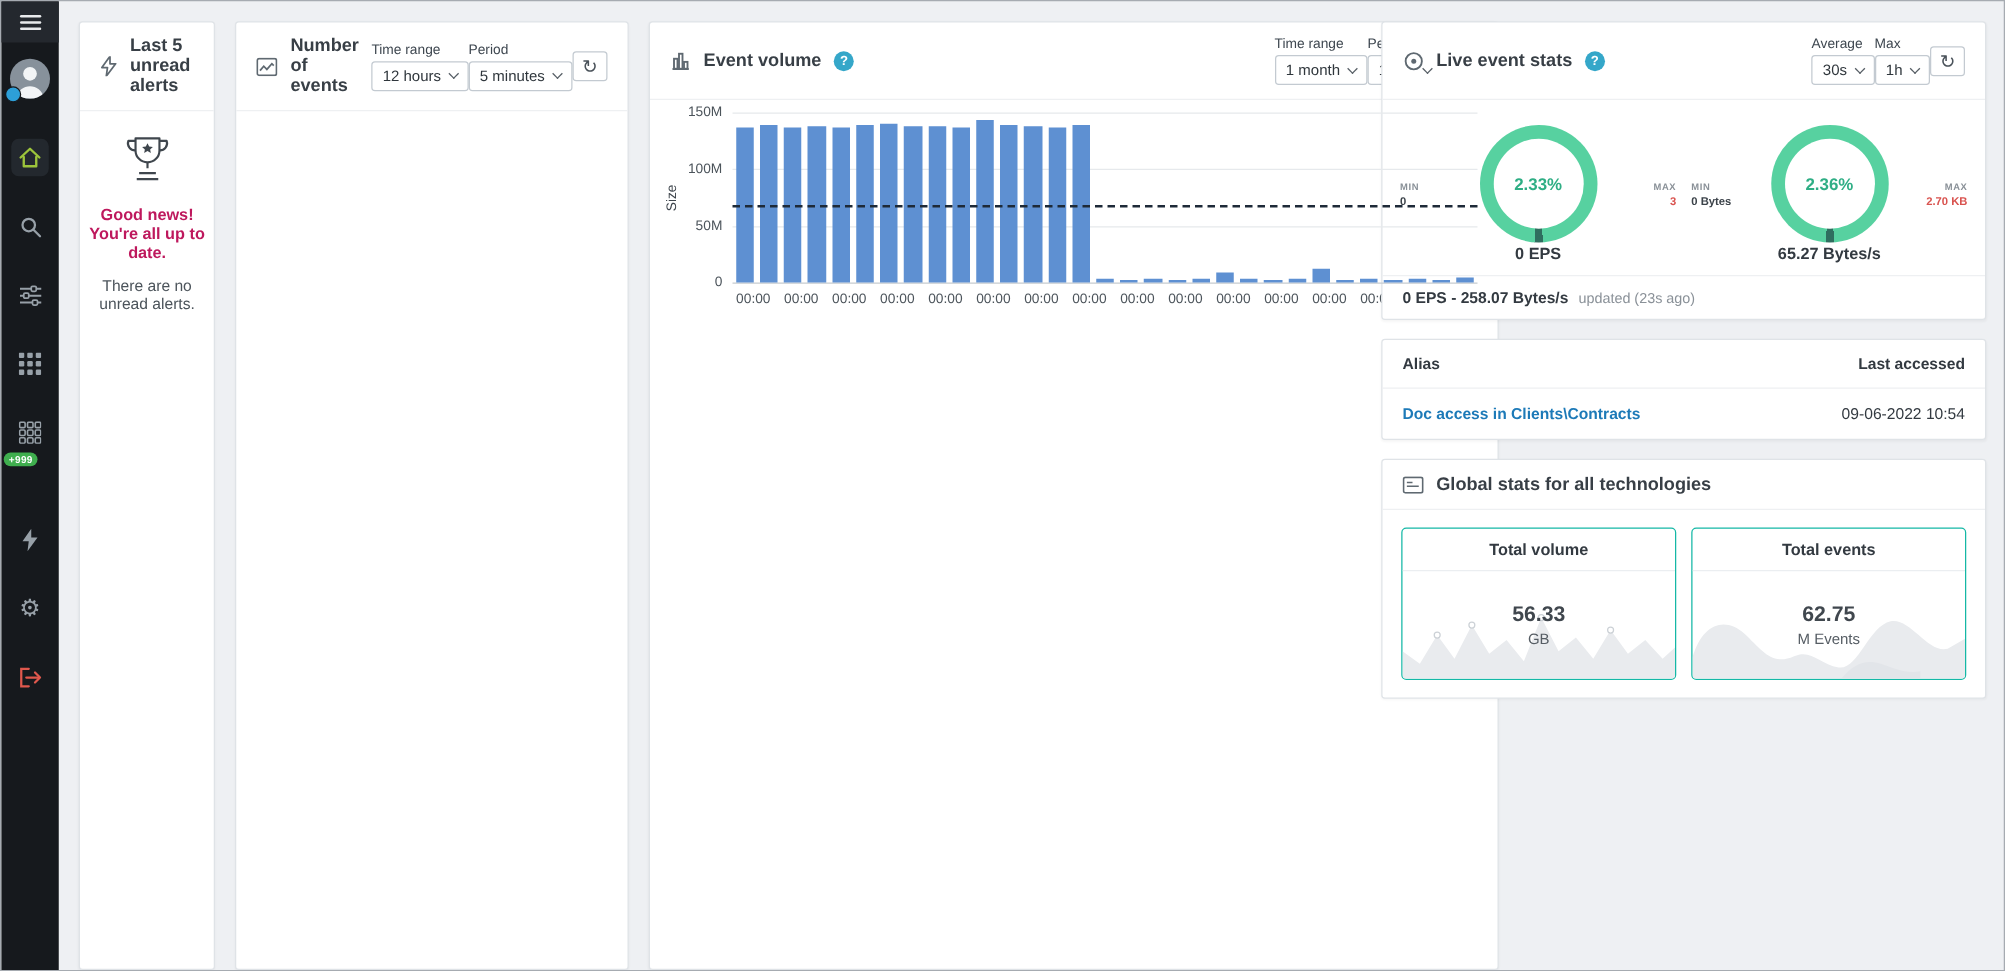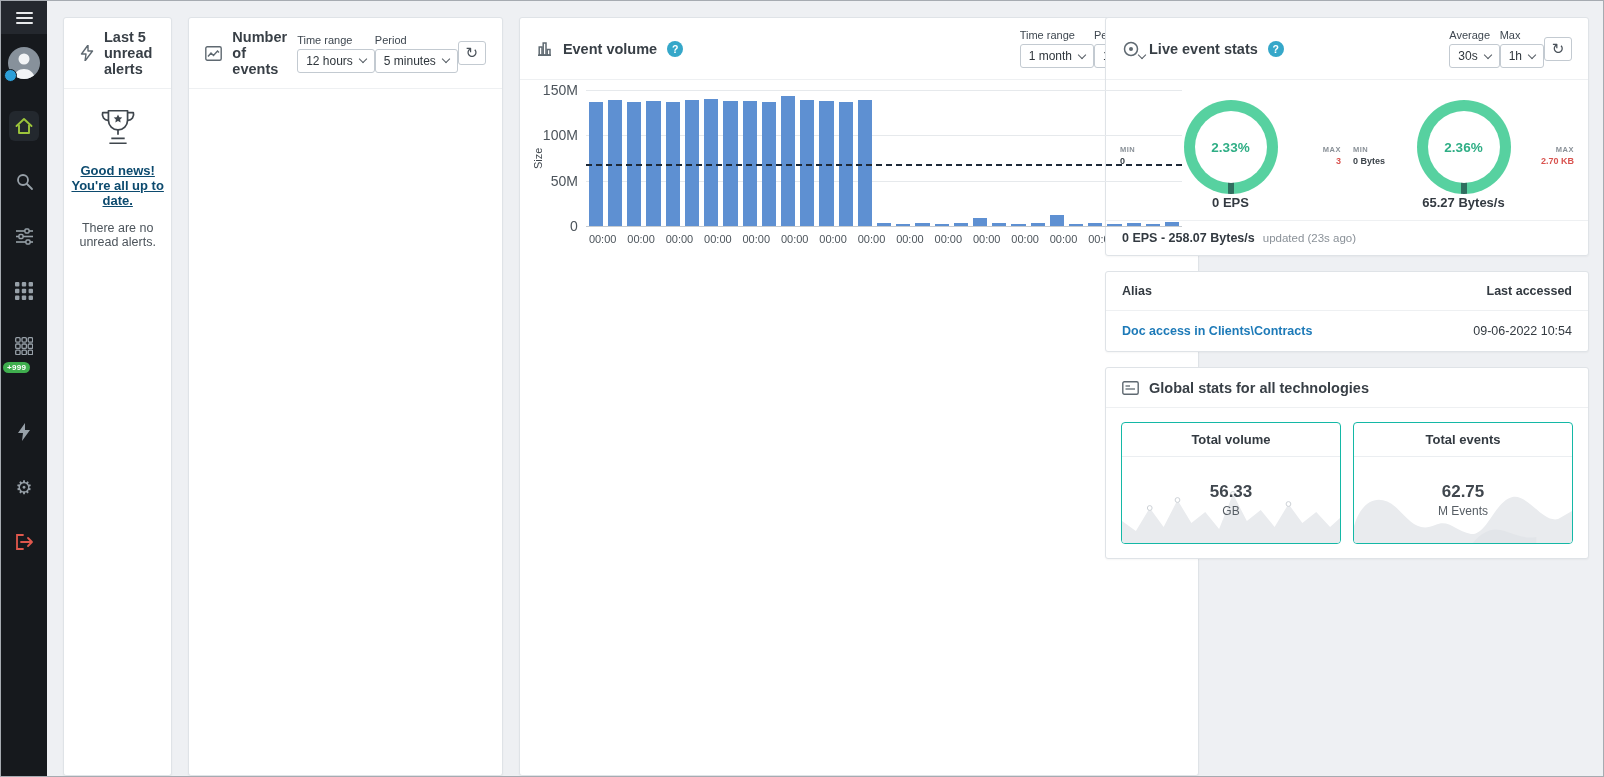--- a/index.html
+++ b/index.html
@@ -36,31 +36,31 @@
   .help-badge { width:16px; height:16px; border-radius:50%; background:#35a7c9; color:#fff; font-size:10.5px; font-weight:bold; display:inline-flex; align-items:center; justify-content:center; cursor:pointer; }
   .controls { margin-left:auto; display:flex; align-items:center; }
   .ctl { display:flex; flex-direction:column; gap:3px; }
   .ctl-label { font-size:11px; color:#3e4750; }
   .select { display:inline-flex; align-items:center; justify-content:space-between; gap:7px; height:24px; border:1px solid #c3cad1; border-radius:3px; background:#fff; padding:0 8px; font-size:12px; color:#2f363c; cursor:pointer; white-space:nowrap; }
   .chev { width:6px; height:6px; border-right:1.5px solid #555d64; border-bottom:1.5px solid #555d64; transform:rotate(45deg); margin-top:-3px; }
   .refresh-btn { width:28px; height:24px; border:1px solid #c3cad1; border-radius:3px; background:#fff; display:flex; align-items:center; justify-content:center; font-size:15px; color:#4a525a; cursor:pointer; }
 
   
   .alerts-body { text-align:center; padding:16px 0 26px; }
-  .alerts-title { font-size:13px; font-weight:bold; color:#0c4a6e; margin-top:10px;text-decoration:underline; }
+  .alerts-title { font-size:13px; font-weight:bold; color:#be185d; margin-top:10px; }
   .alerts-sub { font-size:12.5px; color:#4c545b; margin-top:13px; }
 
   
   .events-body { height:225px; }
 
   
   .vol-body { padding:10px 16px 4px 10px; }
   .chart-wrap { display:flex; align-items:stretch; }
   .ylab-rot { writing-mode:vertical-rl; transform:rotate(180deg); font-size:11px; color:#3e454c; display:flex; align-items:center; justify-content:center; width:16px; height:136px; }
-  .yaxis { width:40px; height:136px; display:flex; flex-direction:column; justify-content:space-between; align-items:flex-end; padding-right:8px; font-size:14px; color:#4c545b; }
+  .yaxis { width:40px; height:136px; display:flex; flex-direction:column; justify-content:space-between; align-items:flex-end; padding-right:8px; font-size:11px; color:#4c545b; }
   .yaxis div { line-height:0; }
   .plot-outer { flex:1; min-width:0; }
   .plot-area { position:relative; height:136px; }
   .gridline { position:absolute; left:0; right:0; height:1px; background:#e6e9ec; }
   .gridline.base { background:#c6cbd0; }
   .bars { position:absolute; inset:0; display:flex; align-items:flex-end; gap:5px; padding:0 3px; }
   .vbar { flex:1; min-width:0; }
   .threshold { position:absolute; left:0; right:0; border-top:2px dashed #1e2a38; z-index:1; }
   .chart-tooltip { position:absolute; left:6px; top:42px; background:#fff; border:1px solid #98a2ab; border-radius:4px; padding:6px 10px; font-size:11px; color:#22282e; line-height:1.55; white-space:nowrap; box-shadow:0 1px 3px rgba(0,0,0,.18); z-index:2; }
   .chart-tooltip b { font-weight:bold; }

